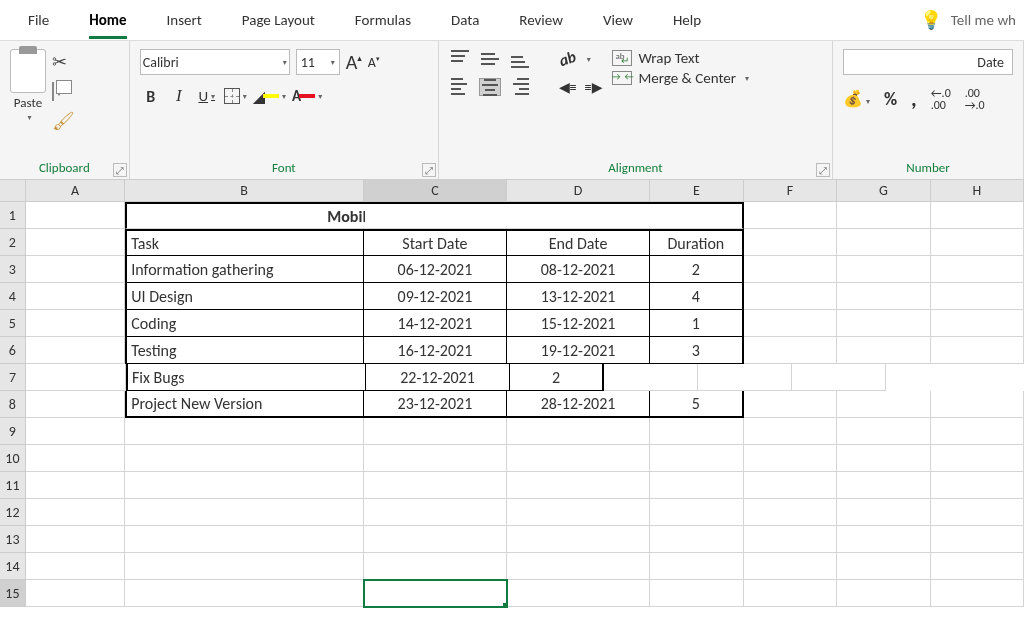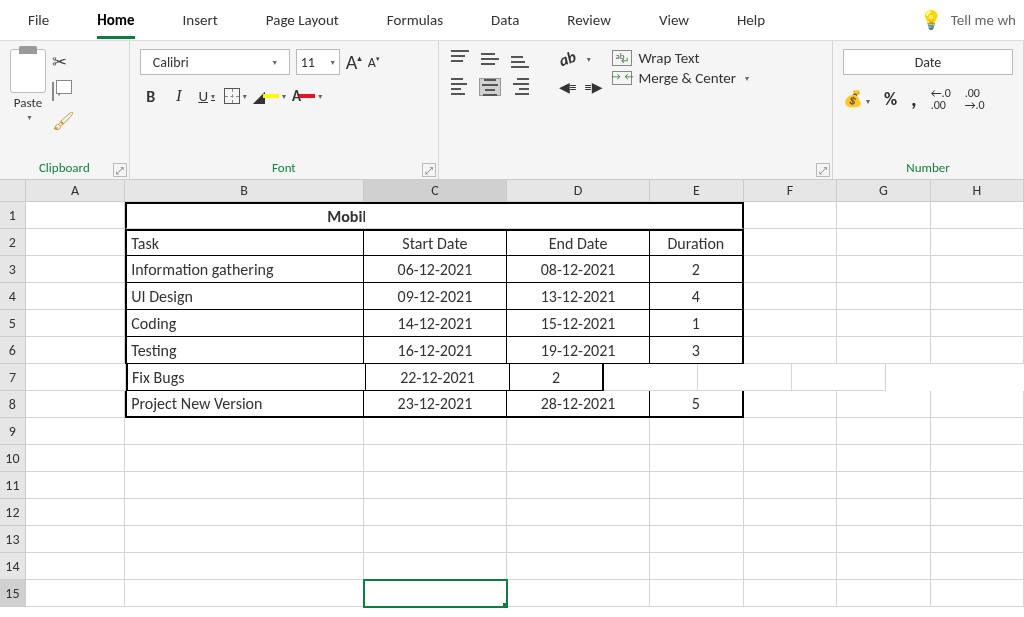--- a/index.html
+++ b/index.html
@@ -1,19 +1,19 @@
 <!DOCTYPE html>
 <html><head>
 <meta charset="utf-8">
 <style>
 * { box-sizing: border-box; margin: 0; padding: 0; }
 body { font-family: "Segoe UI", Calibri, Arial, sans-serif; background: #fff; width: 1024px; height: 617px; overflow: hidden; font-size: 14px; color: #333; }
 
 
-.tabs { display: flex; align-items: center; height: 40px; padding: 0 8px; gap: 8px; background: #fff; }
+.tabs { display: flex; align-items: center; height: 40px; padding: 0 8px; gap: 0; background: #fff; }
 .tab { padding: 8px 20px; font-size: 15px; color: #333; cursor: pointer; }
 .tab.active { font-weight: 600; color: #000; position: relative; }
 .tab.active::after { content: ""; position: absolute; left: 20px; right: 20px; bottom: -2px; height: 3px; background: #107c41; }
 .tell-me { margin-left: auto; display: flex; align-items: center; gap: 8px; color: #666; font-size: 15px; }
 .bulb { font-size: 18px; }
 
 
 .ribbon { display: flex; background: #f5f5f5; border-top: 1px solid #ddd; border-bottom: 1px solid #ccc; height: 140px; }
 .group { border-right: 1px solid #d6d6d6; padding: 8px 10px 4px 10px; display: flex; flex-direction: column; justify-content: space-between; position: relative; }
 .group-label { text-align: center; font-size: 13px; color: #15803d; margin-top: auto; padding-top: 4px; position: relative; }
@@ -28,21 +28,21 @@
 .mini-icons { display: flex; flex-direction: column; gap: 10px; padding-top: 2px; }
 .scissors { font-size: 18px; color: #444; cursor: pointer; }
 .copy-icon { width: 18px; height: 14px; border: 1px solid #888; background: #fff; position: relative; cursor: pointer; }
 .copy-icon::after { content: ""; position: absolute; top: -3px; left: 3px; width: 14px; height: 12px; border: 1px solid #888; background: #fff; }
 .brush { font-size: 18px; color: #c9943a; cursor: pointer; }
 .drop { font-size: 8px; color: #666; margin-left: 3px; }
 
 
 .font-content { display: flex; flex-direction: column; gap: 10px; }
 .font-row { display: flex; gap: 6px; align-items: center; }
-.font-sel { width: 150px; height: 26px; border: 1px solid #bbb; background: #fff; padding: 2px 12px; font-size: 14px; display: flex; align-items: center; justify-content: space-between; }
+.font-sel { width: 150px; height: 26px; border: 1px solid #bbb; background: #fff; padding: 2px 2px; font-size: 14px; display: flex; align-items: center; justify-content: space-between; }
 .size-sel { width: 44px; height: 26px; border: 1px solid #bbb; background: #fff; padding: 2px 4px; font-size: 14px; display: flex; align-items: center; justify-content: space-between; }
 .fontA { font-size: 20px; cursor: pointer; }
 .fontA.big { font-weight: 400; }
 .fontA.small { font-size: 14px; }
 .btn { min-width: 22px; height: 22px; display: flex; align-items: center; justify-content: center; cursor: pointer; font-size: 15px; }
 .bold { font-weight: bold; font-size: 16px; }
 .italic { font-style: italic; font-family: "Times New Roman", serif; font-size: 17px; }
 .underline { text-decoration: underline; }
 .border-icon { width: 16px; height: 16px; border: 1px solid #555; display: inline-block; position: relative; }
 .border-icon::before { content: ""; position: absolute; top: 50%; left: 0; right: 0; border-top: 1px dashed #888; }
@@ -71,21 +71,21 @@
 .wrap-ico { width: 20px; height: 16px; border: 1px solid #888; position: relative; }
 .wrap-ico::before { content: "ab"; font-size: 9px; position: absolute; top: -1px; left: 2px; color: #555; }
 .wrap-ico::after { content: "↵"; font-size: 10px; position: absolute; bottom: -2px; right: 2px; color: #2e7d32; }
 .merge-ico { width: 20px; height: 14px; border: 1px solid #888; position: relative; }
 .merge-ico::before { content: "→"; position: absolute; left: -2px; top: -2px; font-size: 10px; color: #2e7d32; }
 .merge-ico::after { content: "←"; position: absolute; right: -2px; top: -2px; font-size: 10px; color: #2e7d32; }
 .align-wrap { display: flex; }
 
 
 .num-content { display: flex; flex-direction: column; gap: 10px; }
-.num-sel { width: 170px; height: 26px; border: 1px solid #bbb; background: #fff; padding: 2px 8px; display: flex; align-items: center; justify-content: center; font-size: 14px; }
+.num-sel { width: 170px; height: 26px; border: 1px solid #bbb; background: #fff; padding: 2px 8px; display: flex; align-items: center; justify-content: flex-end; font-size: 14px; }
 .num-row { display: flex; gap: 14px; align-items: center; }
 .money-ico { font-size: 16px; cursor: pointer; color: #cc9900; }
 .pct-ico { font-size: 18px; cursor: pointer; font-weight: 600; }
 .comma-ico { font-size: 22px; cursor: pointer; font-weight: 600; }
 .dec-ico { font-size: 12px; cursor: pointer; line-height: 1; }
 
 
 .grid-area { position: relative; }
 .col-headers { display: flex; position: sticky; top: 0; }
 .corner { width: 26px; height: 22px; background: #e6e6e6; border-right: 1px solid #ccc; border-bottom: 1px solid #ccc; }
@@ -235,20 +235,21 @@
             <span class="wrap-ico"></span>
             <span>Wrap Text</span>
           </div>
         <div class="wrap-row">
             <span class="merge-ico"></span>
             <span>Merge &amp; Center</span>
             <span class="drop">▾</span>
           </div>
       </div>
     </div>
+    <div class="group-label">Alignment</div>
     <div class="dlg-launcher">⤢</div>
   </div>
 
   <div class="group" style="flex:1">
     <div class="num-content">
       <div class="num-sel">
           <span>Date</span>
         </div>
       <div class="num-row">
         <span class="money-ico">💰<span class="drop">▾</span></span>

